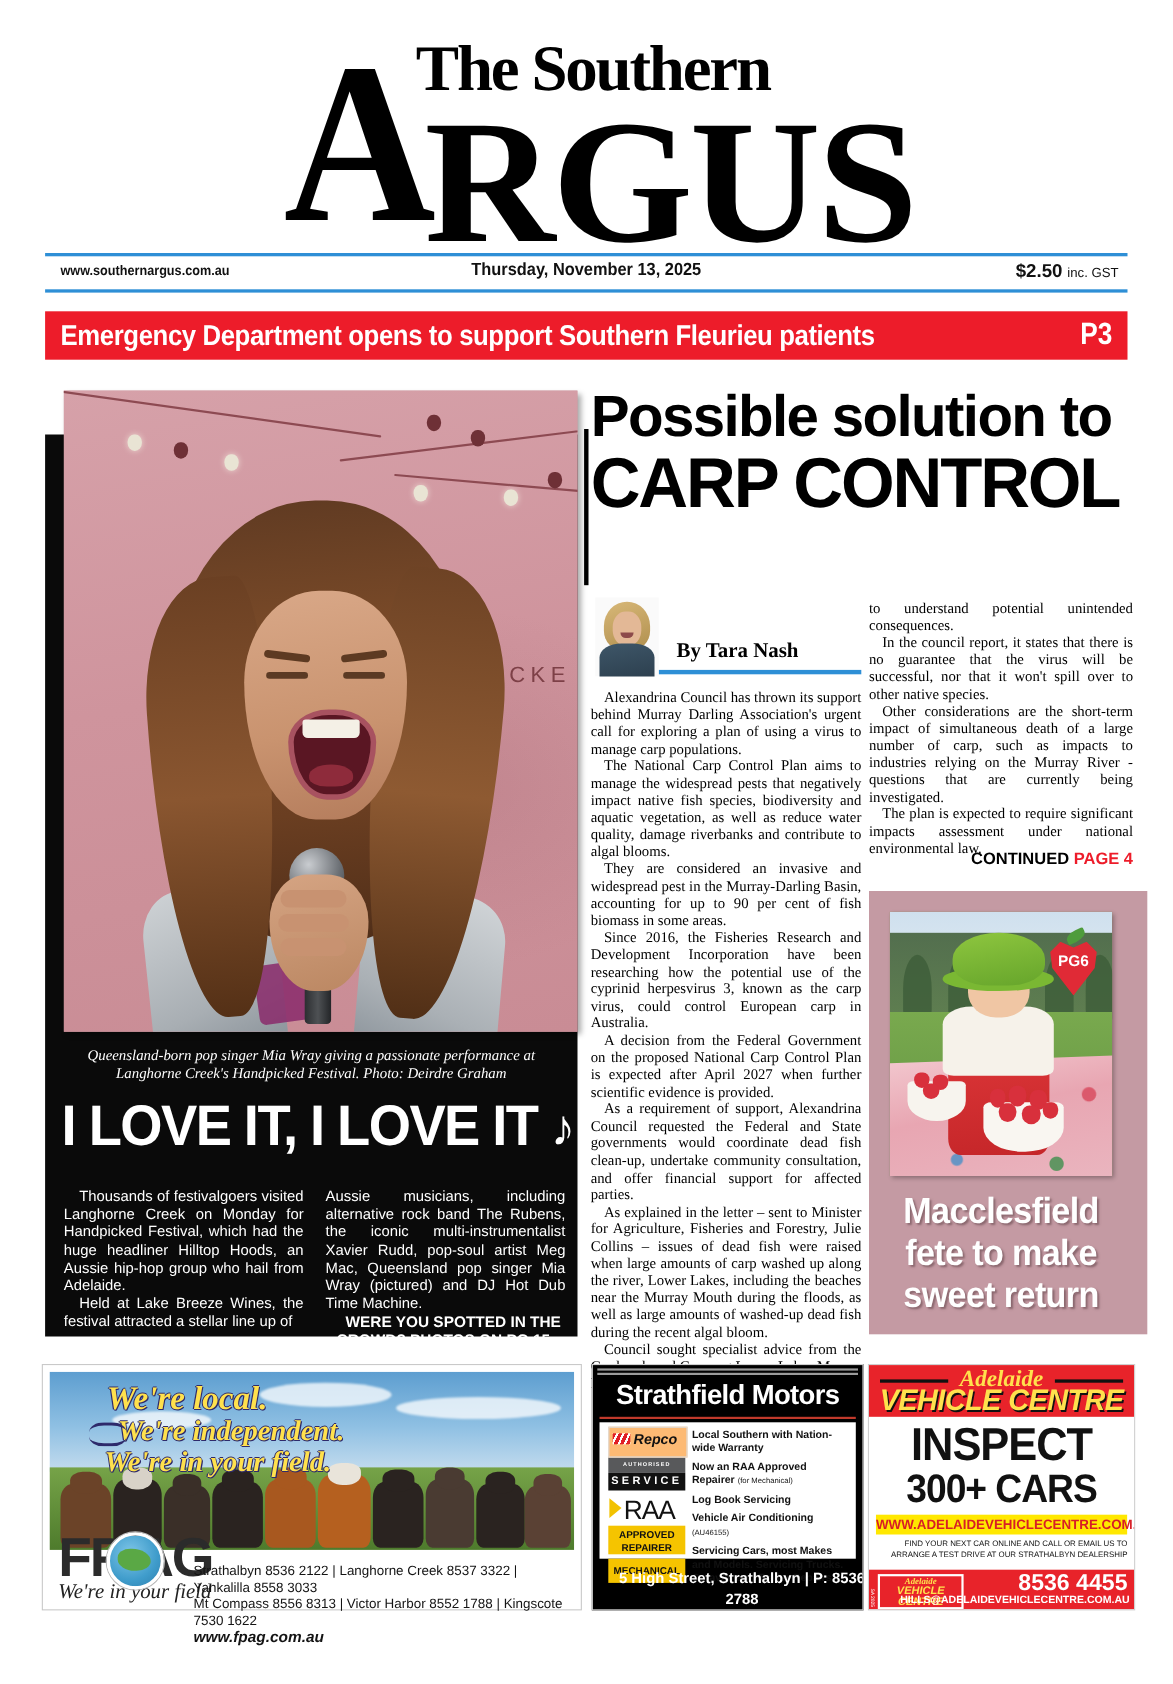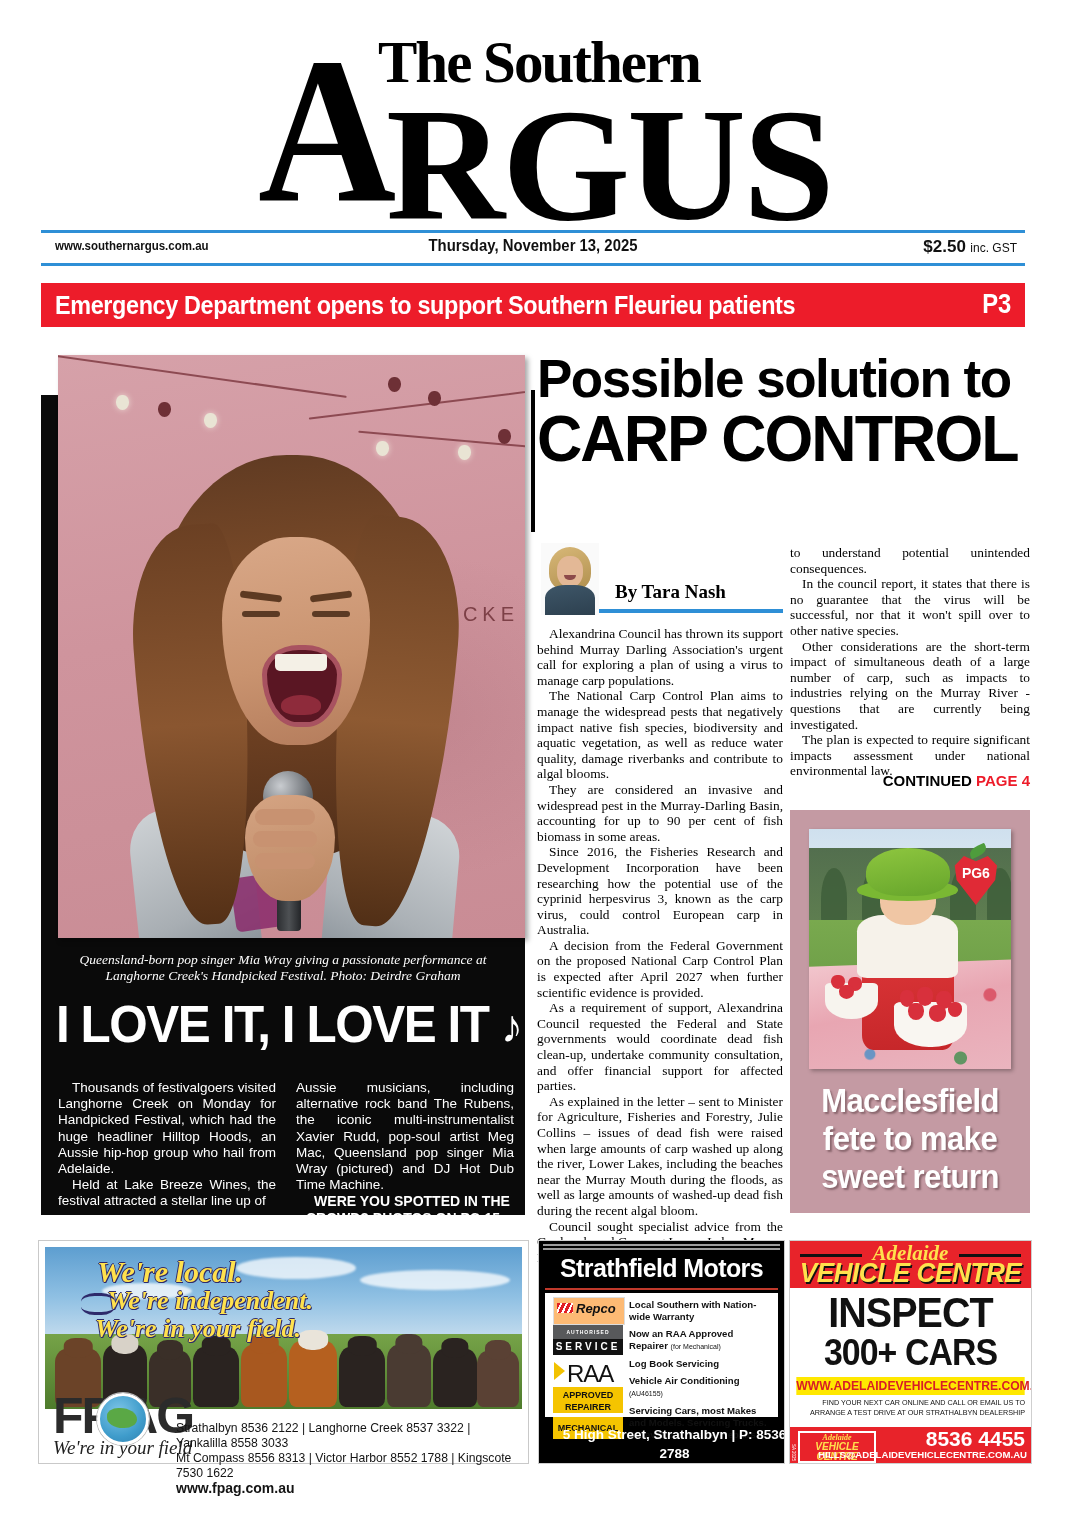--- a/index.html
+++ b/index.html
@@ -298,20 +298,21 @@
     text-align: right;
     font-family: "Liberation Sans", sans-serif;
     font-weight: bold; font-size: 15px;
   }
   .continued .pg { color: #ed1c2a; }
 
   
   .mac-box {
     position: absolute; left: 790px; top: 810px; width: 240px; height: 403px;
     background: #c49aa3;
+    padding-left: 13px;
   }
   .mac-photo {
     position: absolute; left: 19px; top: 19px; width: 202px; height: 240px;
     overflow: hidden; background: #7fa64e;
     box-shadow: 2px 2px 4px rgba(0,0,0,0.3);
   }
   .mp-sky { position: absolute; left: 0; top: 0; width: 100%; height: 38%; background: linear-gradient(180deg,#cfe0ee,#e8eff5); }
   .mp-trees { position: absolute; left: 0; top: 8%; width: 100%; height: 34%;
     background: linear-gradient(180deg, rgba(60,90,50,0.85), rgba(80,115,62,0.9)); }
   .mp-tree { position: absolute; bottom: 0; width: 26px; height: 62px; background: #3e5e39; border-radius: 50% 50% 20% 20%; opacity: .85;}
@@ -408,21 +409,21 @@
     border-top: 3px solid #2e2a6b; border-bottom: 3px solid #2e2a6b; border-radius: 40%; }
   .fp-logo { position: absolute; left: 14px; top: 150px; }
   .fpl-text { font-family: "Liberation Sans", sans-serif; font-weight: bold; font-size: 50px; line-height: 50px; color: #2b2b2b; letter-spacing: -2px; }
   .fpl-globe { position: absolute; left: 44px; top: 2px; width: 46px; height: 46px; border-radius: 50%;
     background: radial-gradient(circle at 40% 35%, #7fc6e8, #3f9ccb 60%, #2e7fae);
     border: 3px solid #ffffff; box-shadow: 0 0 0 1px #b9b9b9; }
   .fpl-globe::after { content:""; position: absolute; left: 7px; top: 12px; width: 30px; height: 20px; background: #5aa845; border-radius: 40% 60% 45% 55%; }
   .fpl-tag { font-family: "Liberation Serif", serif; font-style: italic; font-size: 19px; color: #222; margin-top: -4px; }
   .fp-contact { position: absolute; left: 176px; top: 1421px; width: 340px;
     font-family: "Liberation Sans", sans-serif; font-size: 12.2px; line-height: 15px; color: #141414; }
-  .fp-web { font-weight: bold; font-size: 14px; }
+  .fp-web { font-style: italic; font-weight: bold; font-size: 14px; }
 
   .ad-strath {
     position: absolute; left: 538px; top: 1240px; width: 245px; height: 222px;
     background: #000; border: 1px solid #cfcfcf; overflow: hidden;
   }
   .st-stripes { position: absolute; left: 4px; top: 3px; width: 237px; height: 8px; }
   .st-stripes i { display: block; height: 2px; background: #9b9b9b; margin-bottom: 2px; }
   .st-title {
     position: absolute; left: 0; top: 12px; width: 245px; text-align: center;
     color: #fff; font-weight: bold; font-size: 25px; line-height: 30px;

